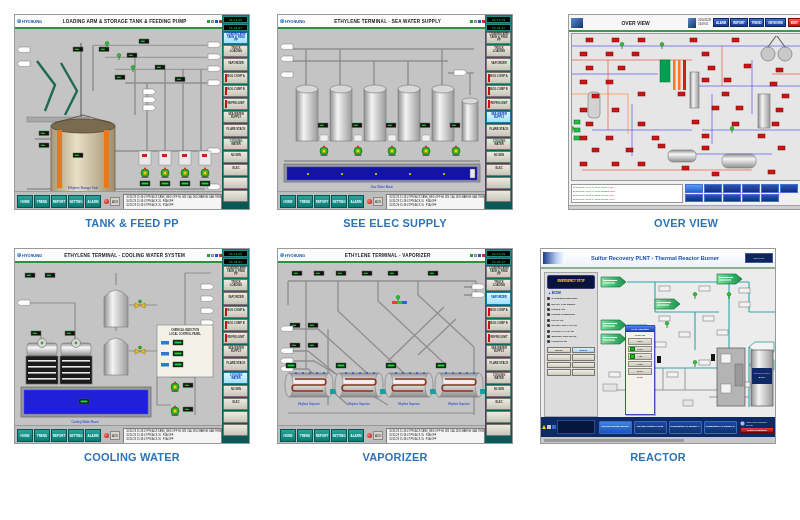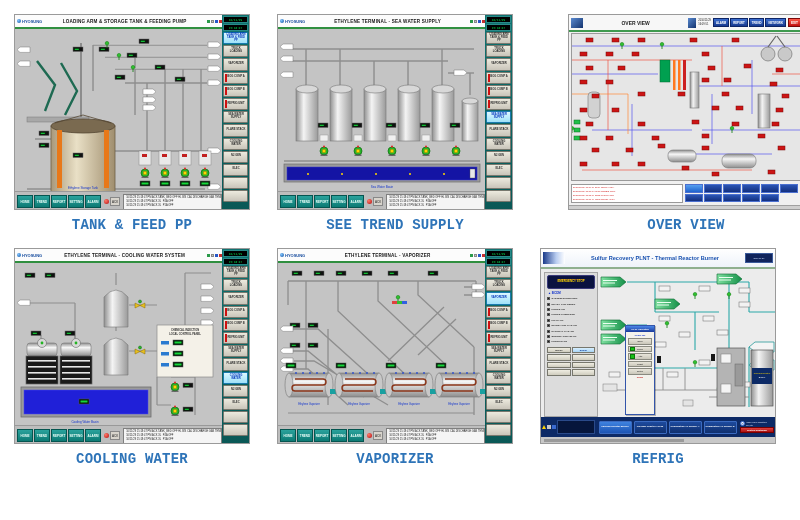--- a/index.html
+++ b/index.html
@@ -5,22 +5,22 @@
   * { box-sizing: border-box; margin: 0; padding: 0; }
   html,body { width:800px; height:520px; background:#ffffff; font-family:"Liberation Sans",sans-serif; overflow:hidden; }
   #stage { position:relative; width:800px; height:520px; background:#ffffff; }
 
   .cell { position:absolute; width:236px; }
   #c1{left:14px;top:14px} #c2{left:277px;top:14px} #c3{left:568px;top:14px}
   #c4{left:14px;top:248px} #c5{left:277px;top:248px} #c6{left:540px;top:248px}
 
   .screen { position:relative; width:236px; height:196px; background:#c4c4c4;
             border:1px solid #9a9a9a; overflow:hidden; }
-  .caption { width:236px; text-align:center; padding-top:7px; font-size:14px;
-             font-weight:bold; color:#2e74b8; letter-spacing:.2px; white-space:nowrap;font-family:Liberation Mono, monospace; }
+  .caption { width:236px; text-align:center; padding-top:7px; font-size:11px;
+             font-weight:bold; color:#2e74b8; letter-spacing:.2px; white-space:nowrap; }
 
   
   .eth-head { position:absolute; left:0; top:0; width:209px; height:14px; background:#fcfcfc;
               border-bottom:2px solid #2f8f3f; display:flex; align-items:center; }
   .logo { display:flex; align-items:center; gap:1px; padding-left:2px; font-size:4px; font-weight:bold; color:#13499c; }
   .logo-dot { width:4px; height:4px; border-radius:50%; background:radial-gradient(circle at 35% 35%, #7fc4ff, #0f4f9f); }
   .eth-title { flex:1; text-align:center; font-size:4.6px; font-weight:bold; color:#161616; letter-spacing:.2px; white-space:nowrap; }
   .head-ic { display:flex; gap:1px; padding-right:2px; }
   .head-ic i { width:3px; height:3px; display:block; }
   .hi1{background:#2a9a4a}.hi2{background:#c8c8c8;border:.5px solid #888}.hi3{background:#2858c8}.hi4{background:#c83030}
@@ -479,21 +479,21 @@
             </div>
             <div class="sb-btn">
               <span></span>
             </div>
             <div class="sb-btn">
               <span></span>
             </div>
           </div>
       </div>
     </div>
-    <div class="caption">SEE TREND SUPPLY</div>
+    <div class="caption">SEE ELEC SUPPLY</div>
   </div>
 
   <div class="cell" id="c3">
     <div class="screen" style="background:#f0f0f0">
       <div class="ov-head">
         <span class="ov-chip"></span>
         <span class="ov-title">OVER VIEW</span>
         <span class="ov-chip" style="width:8px"></span>
         <span class="ov-dt">
           <span>2010/11/29</span><br>
@@ -1083,16 +1083,16 @@
               <span class="rx-corp-logo">✳</span>
               <span class="rx-corp-name">Hanil Heavy Industries Co.,Ltd</span>
             </div>
           <div class="rx-shut">System Shutdown</div>
         </div>
       </div>
       <div class="rx-strip">
           <i></i>
         </div>
     </div>
-    <div class="caption">REFRIG</div>
+    <div class="caption">REACTOR</div>
   </div>
 
 </div>
 
 </body></html>

